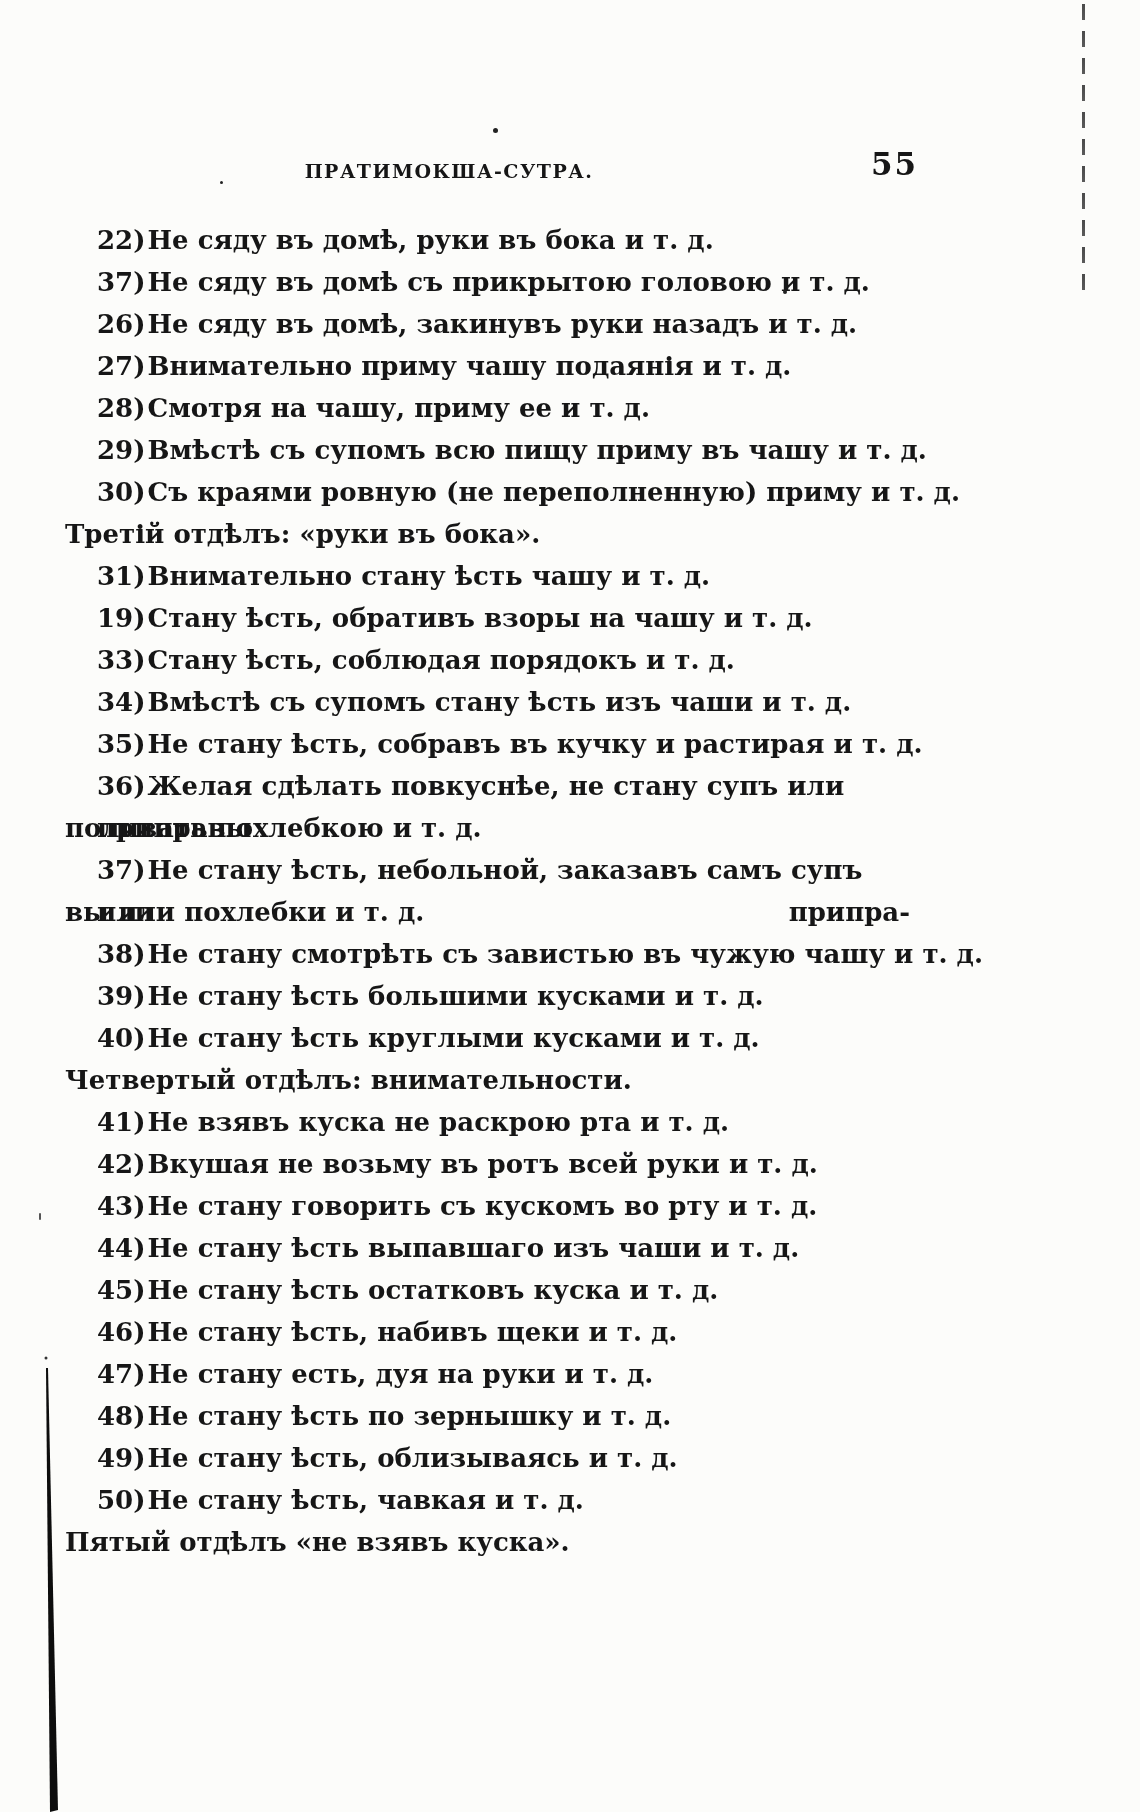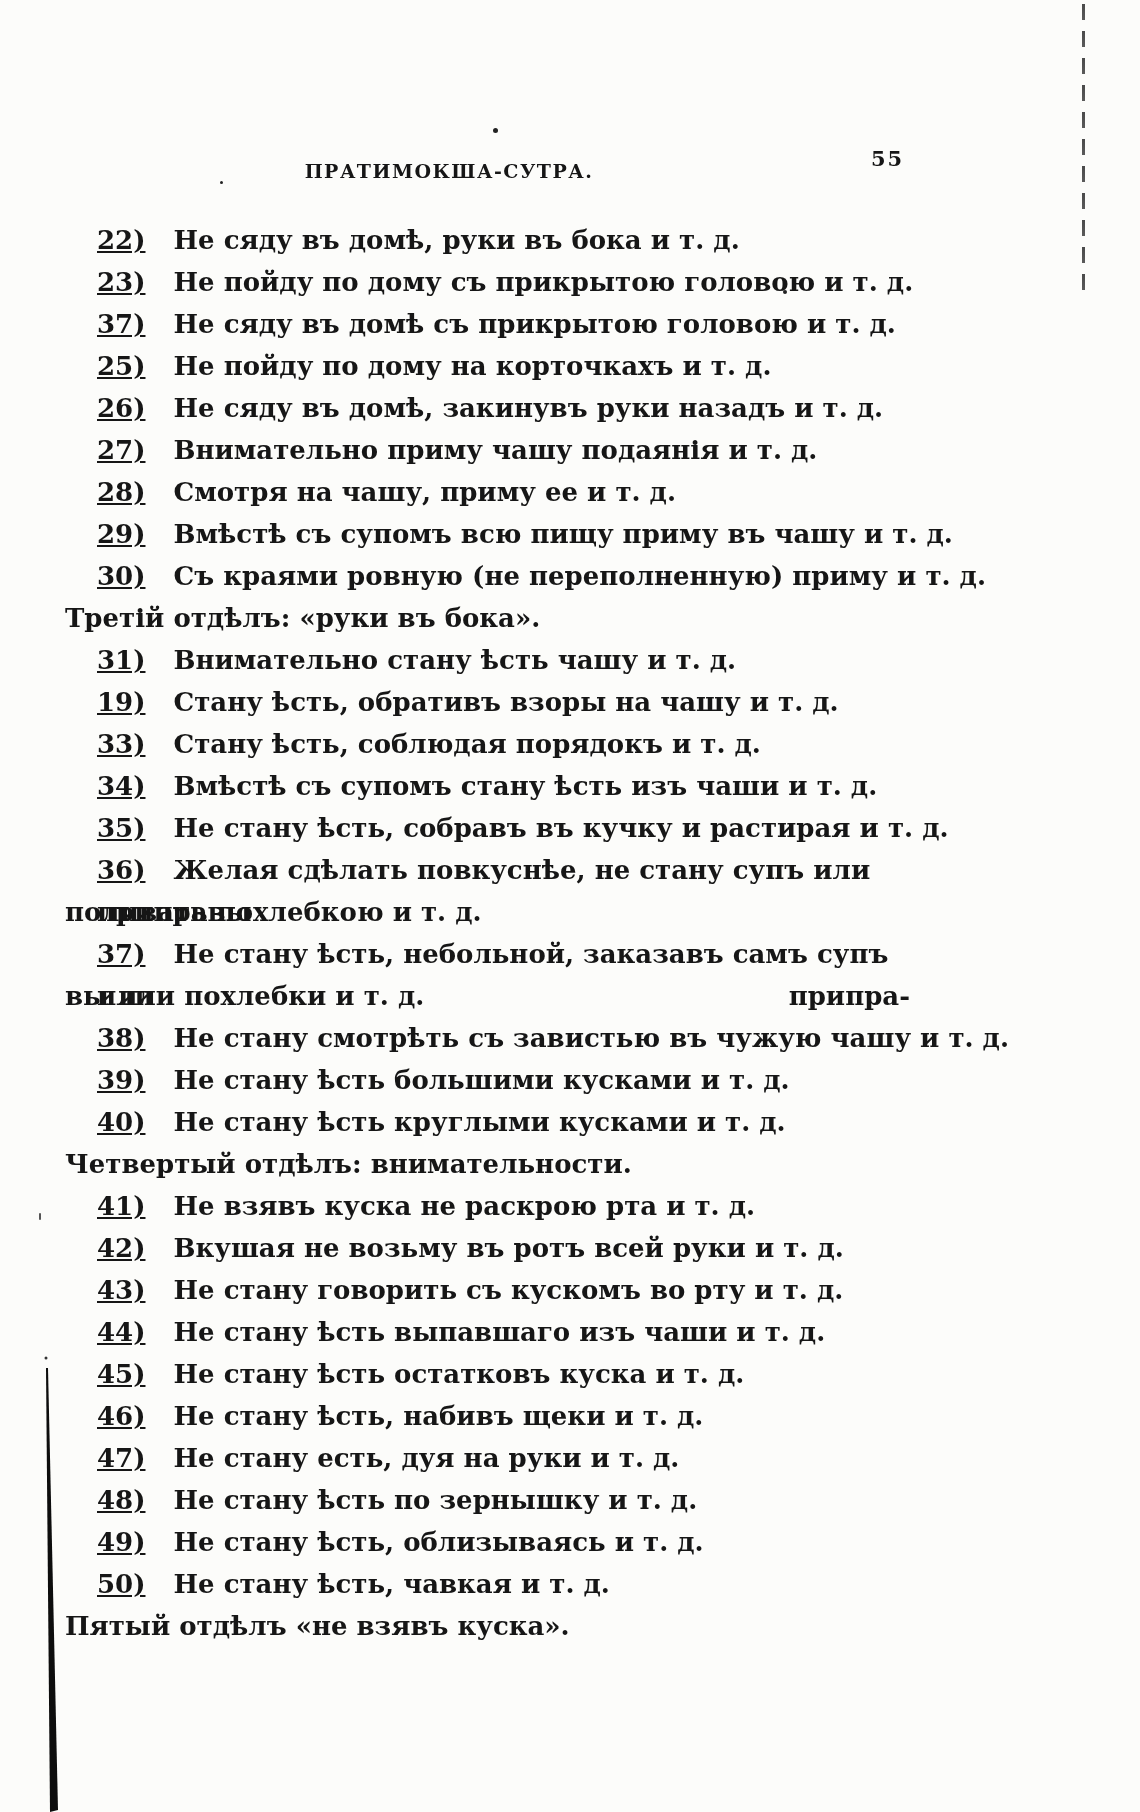--- a/index.html
+++ b/index.html
@@ -19,39 +19,39 @@
     transform: translateX(-50%);
     white-space: nowrap;
     font-size: 19px;
     font-weight: bold;
     letter-spacing: 1.5px;
   }
   .page-number {
     position: absolute;
     top: 146px;
     left: 871px;
-    font-size: 21px;
+    font-size: 31px;
     font-weight: bold;
     letter-spacing: 2px;
   }
   .text-block {
     position: absolute;
     left: 65px;
     top: 219px;
     width: 845px;
   }
   .line {
     height: 42px;
     line-height: 42px;
     font-size: 26px;
     font-weight: bold;
     white-space: nowrap;
   }
   .line.item { padding-left: 32px; }
-  .line .num { margin-right: 28px; text-decoration: underline; }
+  .line .num { margin-right: 2px; }
   .line.fill { white-space: normal; text-align-last: justify; }
   .line.section { text-align: left; }
   .line.s3 { padding-right: 8px; }
   .line.s4 { padding-right: 52px; }
   .line.s5 { padding-right: 60px; }
   .speck {
     position: absolute;
     background: #222;
     border-radius: 50%;
   }
@@ -78,23 +78,21 @@
 </head>
 <body>
 
 <div class="page">
 
   <div class="running-head">ПРАТИМОКША-СУТРА.</div>
   <div class="page-number">55</div>
 
   <div class="text-block">
     <div class="line item"><span class="num">22)</span><span class="txt">Не сяду въ домѣ, руки въ бока и т. д.</span></div>
-    <div class="line item"><span class="num">23)</span><span class="txt">Не пойду по дому съ прикрытою головою и т. д.</span></div>
     <div class="line item"><span class="num">37)</span><span class="txt">Не сяду въ домѣ съ прикрытою головою и т. д.</span></div>
-    <div class="line item"><span class="num">25)</span><span class="txt">Не пойду по дому на корточкахъ и т. д.</span></div>
     <div class="line item"><span class="num">26)</span><span class="txt">Не сяду въ домѣ, закинувъ руки назадъ и т. д.</span></div>
     <div class="line item"><span class="num">27)</span><span class="txt">Внимательно приму чашу подаянія и т. д.</span></div>
     <div class="line item"><span class="num">28)</span><span class="txt">Смотря на чашу, приму ее и т. д.</span></div>
     <div class="line item"><span class="num">29)</span><span class="txt">Вмѣстѣ съ супомъ всю пищу приму въ чашу и т. д.</span></div>
     <div class="line item"><span class="num">30)</span><span class="txt">Съ краями ровную (не переполненную) приму и т. д.</span></div>
     <div class="line section s3">Третій отдѣлъ: «руки въ бока».</div>
     <div class="line item"><span class="num">31)</span><span class="txt">Внимательно стану ѣсть чашу и т. д.</span></div>
     <div class="line item"><span class="num">19)</span><span class="txt">Стану ѣсть, обративъ взоры на чашу и т. д.</span></div>
     <div class="line item"><span class="num">33)</span><span class="txt">Стану ѣсть, соблюдая порядокъ и т. д.</span></div>
     <div class="line item"><span class="num">34)</span><span class="txt">Вмѣстѣ съ супомъ стану ѣсть изъ чаши и т. д.</span></div>

